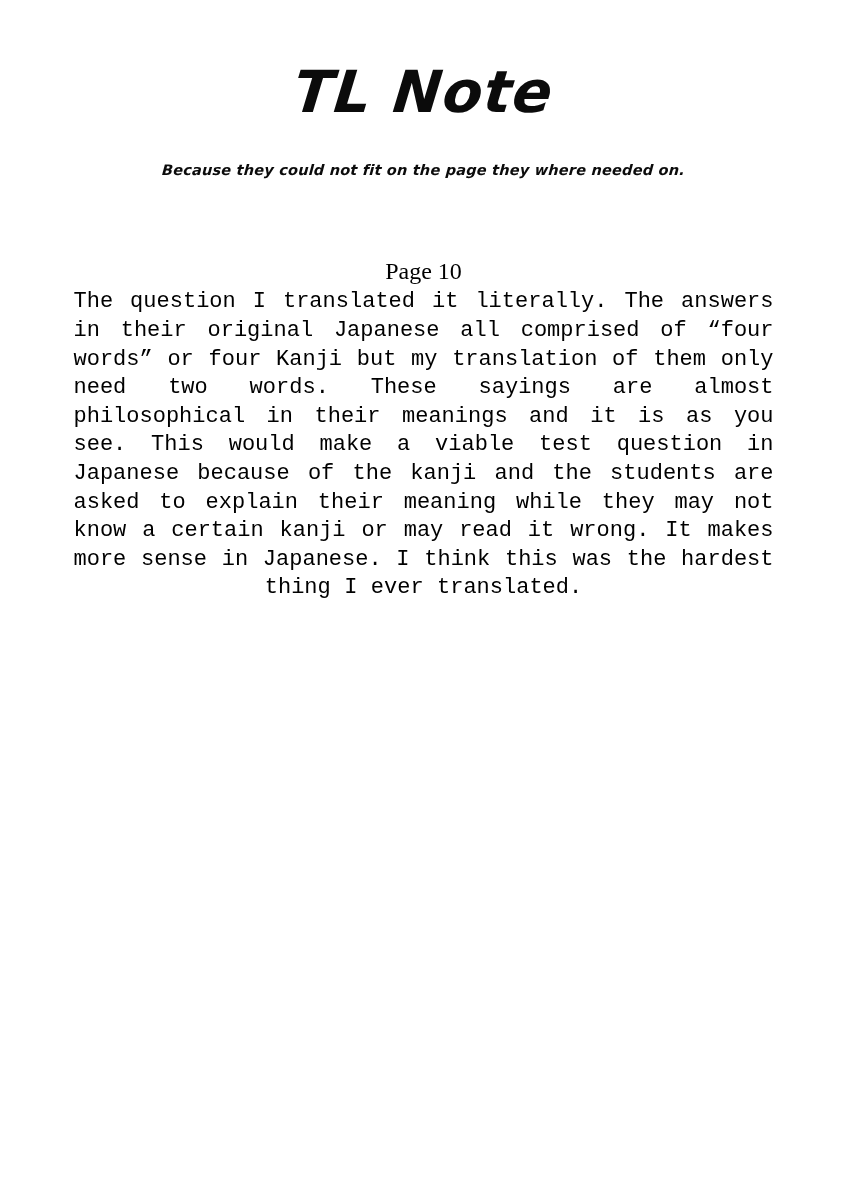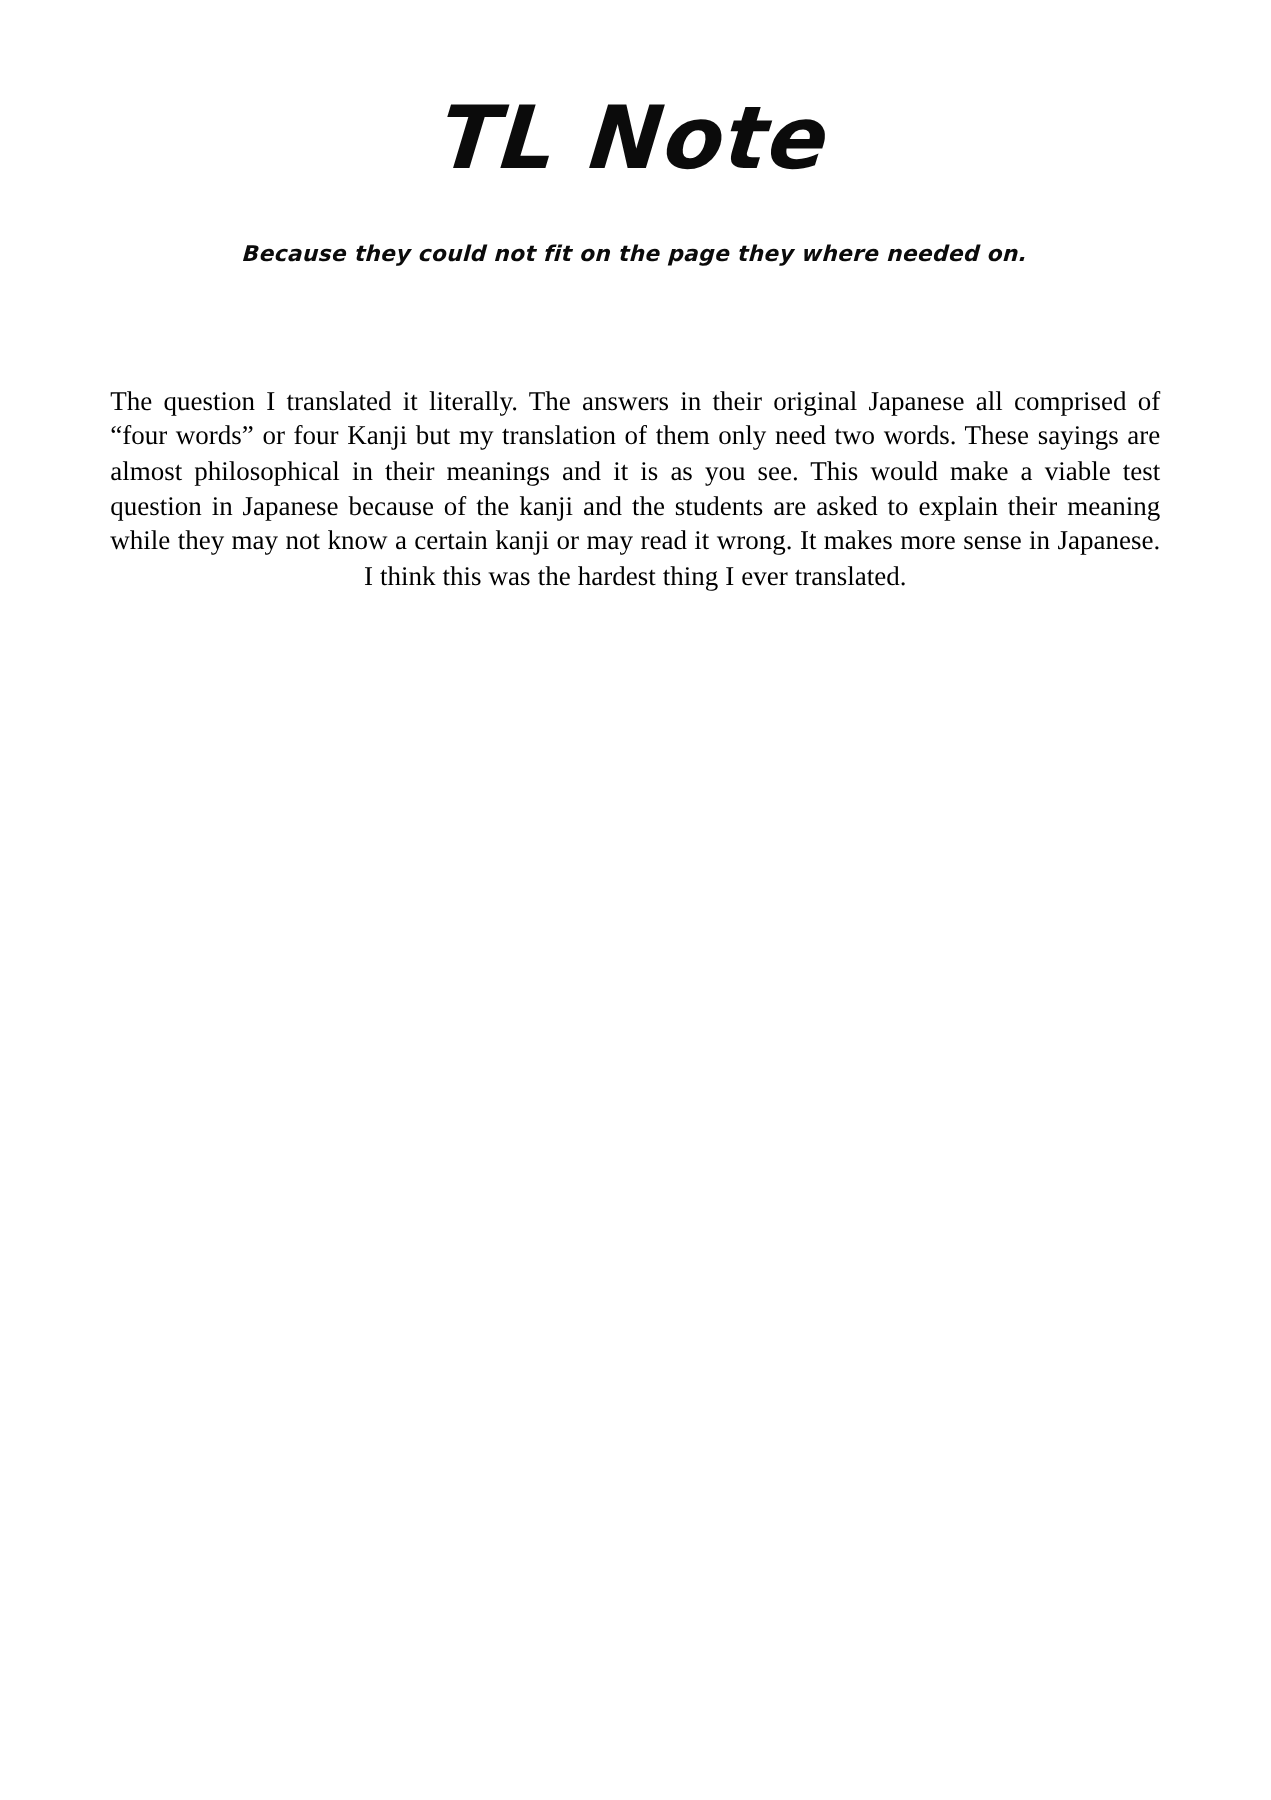--- a/index.html
+++ b/index.html
@@ -51,36 +51,37 @@
     margin-top: 78px;
     text-align: center;
   }
   .page-label {
     font-family: "Liberation Serif", serif;
     font-size: 24px;
     line-height: 1.28;
     margin-bottom: 2px;
   }
   .paragraph {
-    font-family: Liberation Serif, serif;
-    font-size: 18px;
+    font-family: Liberation Mono, monospace;
+    font-size: 22px;
     line-height: 1.30;
     text-align: justify;
     text-align-last: center;
     hyphens: auto;
     -webkit-hyphens: auto;
     word-spacing: 0.2px;
   }
 </style>
 </head>
 <body>
 
 <div class="page">
 
   <h1 class="title">TL Note</h1>
 
   <div class="subtitle">Because they could not fit on the page they where needed on.</div>
 
   <div class="body-block">
+    <div class="page-label">Page 10</div>
     <div class="paragraph">The question I translated it literally. The answers in their original Japanese all comprised of “four words” or four Kanji but my translation of them only need two words. These sayings are almost philosophical in their meanings and it is as you see. This would make a viable test question in Japanese because of the kanji and the students are asked to explain their meaning while they may not know a certain kanji or may read it wrong. It makes more sense in Japanese. I think this was the hardest thing I ever translated.</div>
   </div>
 
 </div>
 
 </body></html>

